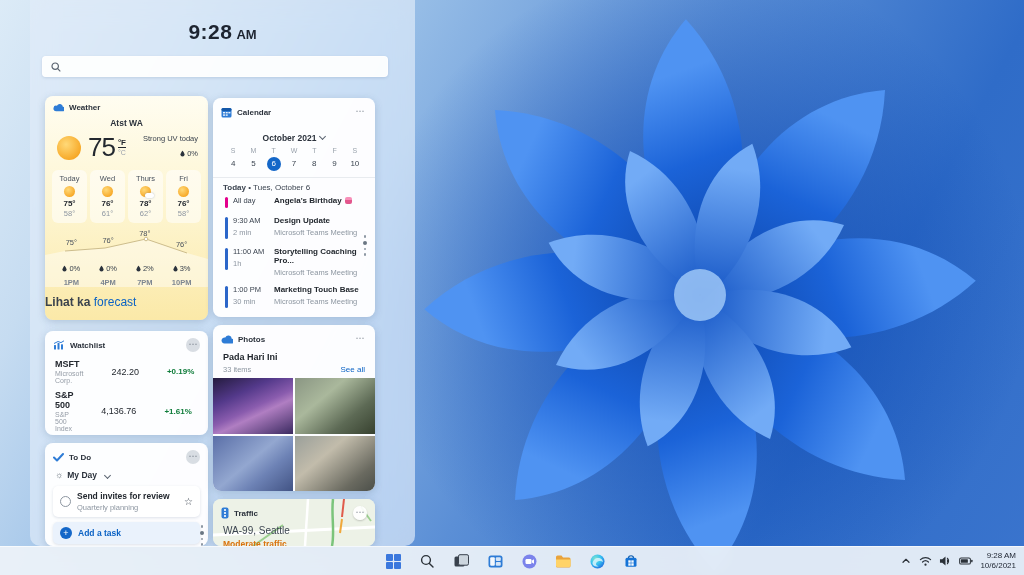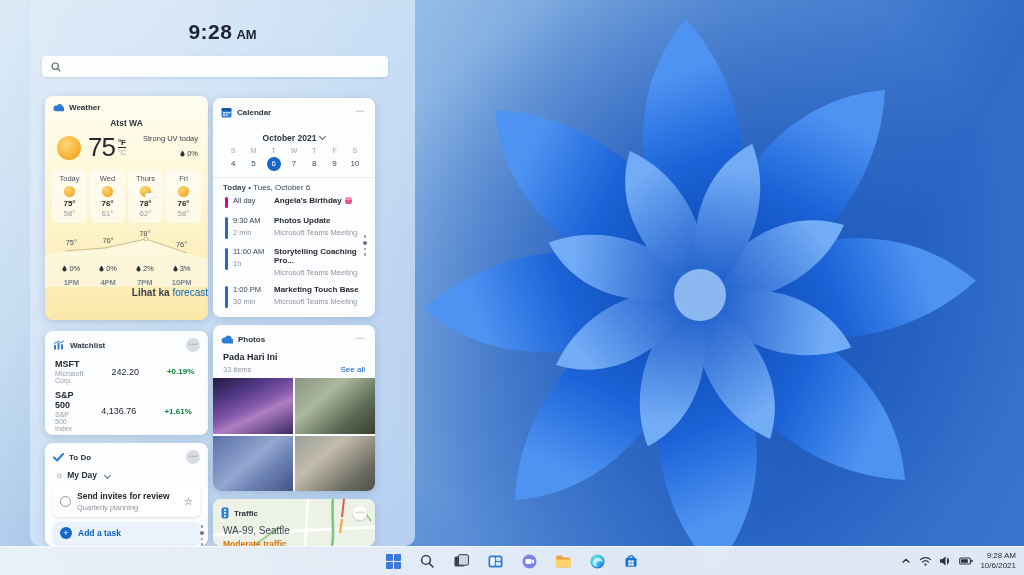--- a/index.html
+++ b/index.html
@@ -64,21 +64,21 @@
   #hourly-wrap { position:relative; margin-top:6px; height:58px; }
   #hourly-line { position:absolute; left:0; top:0; }
   #hourly-cols { position:absolute; inset:0; display:flex; padding:0 8px; }
   .hr-cell { flex:1; text-align:center; position:relative; }
   .hr-temp { font-size:7.5px; color:#4a525d; position:relative; }
   .hr-cell:nth-child(1) .hr-temp{ top:9px; } .hr-cell:nth-child(2) .hr-temp{ top:7px; }
   .hr-cell:nth-child(3) .hr-temp{ top:0px; } .hr-cell:nth-child(4) .hr-temp{ top:11px; }
   .hr-bottom { position:absolute; bottom:0; width:100%; }
   .hr-precip { font-size:7.5px; color:#3a424d; display:inline-flex; align-items:center; gap:2px; }
   .hr-time { font-size:7.5px; color:#7d8691; margin-top:2px;font-weight:bold; }
-  #weather-link { text-align:right; font-size:10px; margin-top:0; }
+  #weather-link { text-align:left; font-size:12px; margin-top:8px; }
   #weather-link .pre { color:#3a424d; font-weight:600; }
   #weather-link .lnk { color:#0b62c4; cursor:pointer; }
 
   
   #calendar-card { left:183px; top:98px; width:162px; height:219px; }
   #month-row { text-align:center; font-size:8.5px; font-weight:600; color:#2b323c; margin-top:10px; }
   #cal-grid { display:grid; grid-template-columns:repeat(7,1fr); padding:4px 10px 0; row-gap:3px; }
   .cal-l { text-align:center; font-size:7px; color:#9aa3ad; }
   .cal-d { text-align:center; font-size:8px; color:#3b4450; height:14px; line-height:14px; }
   .cal-d.sel { background:#1467c8; color:#fff; border-radius:50%; width:14px; margin:0 auto; }
@@ -393,21 +393,21 @@
         </span>
       </div>
       <div class="evt">
         <span class="evt-bar" style="background-color: rgb(43, 102, 201);"></span>
         <span class="evt-time">
             <div class="t">9:30 AM</div>
             <div class="d">2 min</div>
           </span>
         <span class="evt-main">
           <div class="ti">
-              <span>Photos Update</span>
+              <span>Design Update</span>
             </div>
           <div class="su">Microsoft Teams Meeting</div>
         </span>
       </div>
       <div class="evt">
         <span class="evt-bar" style="background-color: rgb(43, 102, 201);"></span>
         <span class="evt-time">
             <div class="t">11:00 AM</div>
             <div class="d">1h</div>
           </span>

